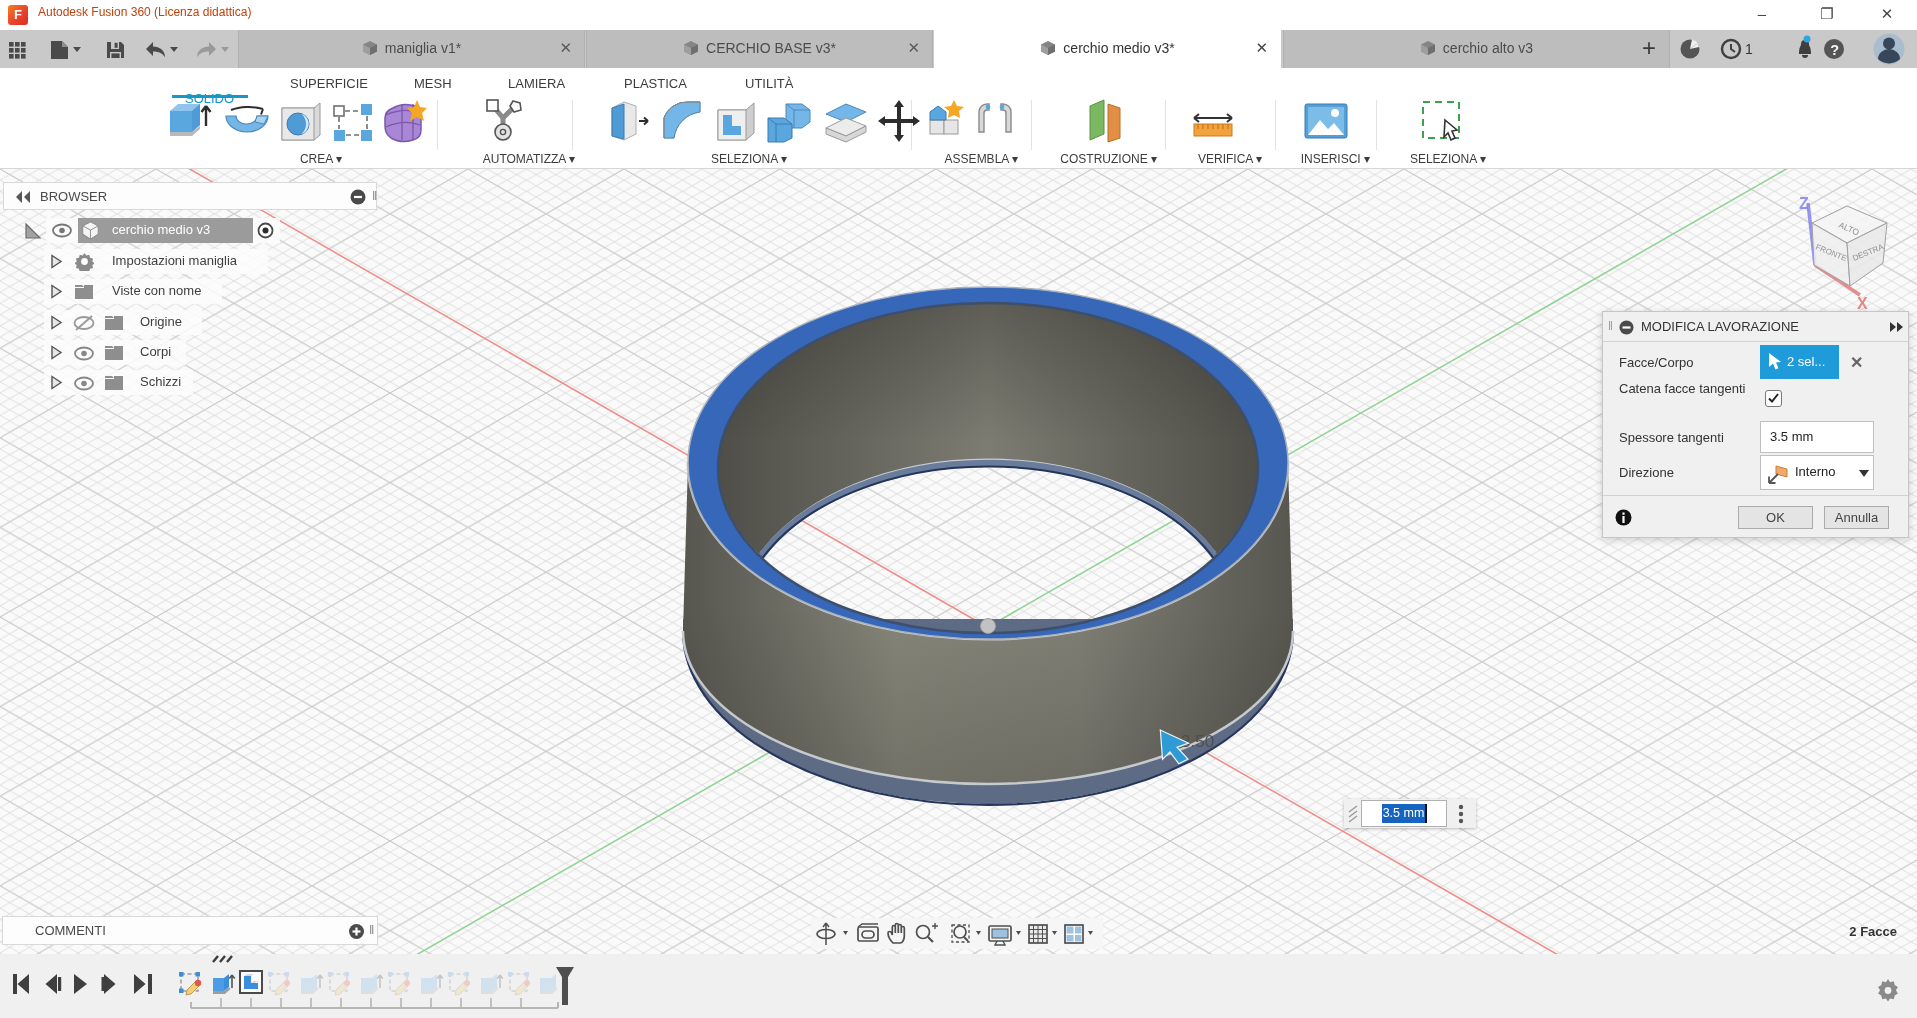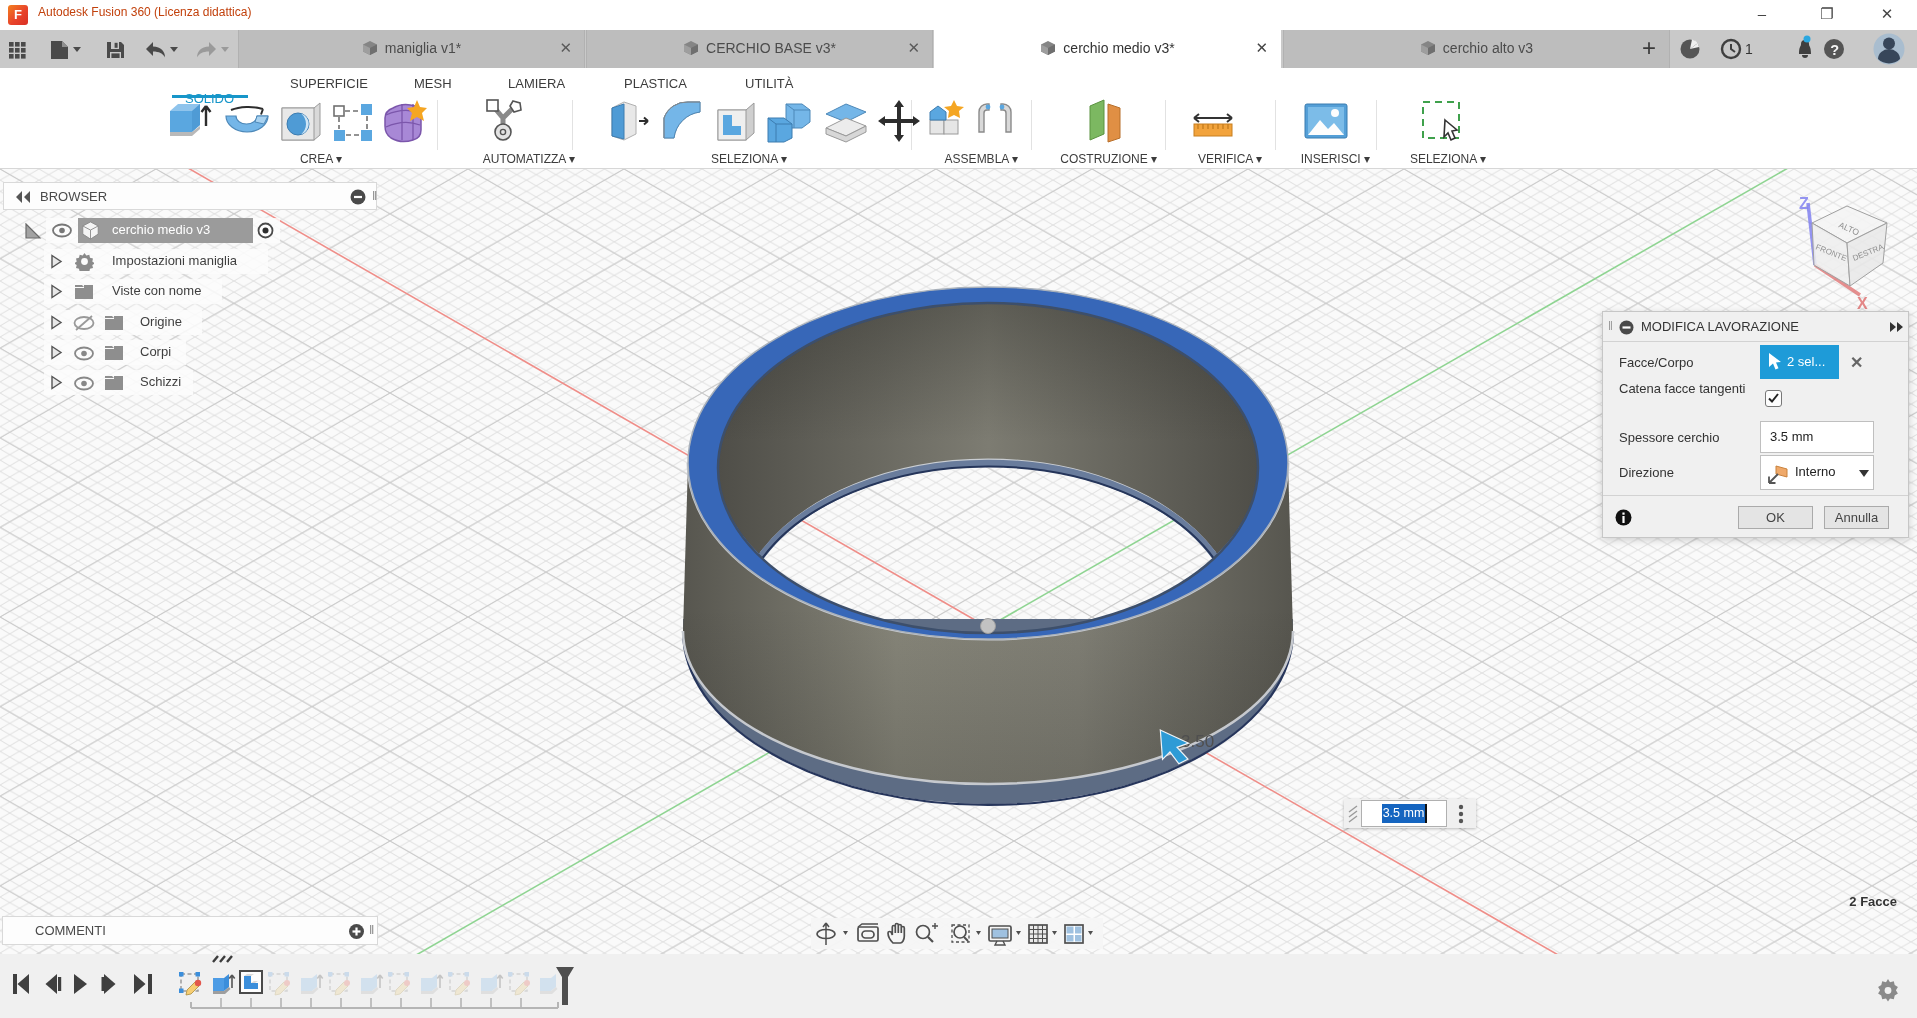--- a/index.html
+++ b/index.html
@@ -56,21 +56,21 @@
   
   #minibox { left:1344px; top:630px; width:132px; height:29px; background:#f0f0f0; box-shadow:0 1px 3px rgba(0,0,0,0.25); }
 
   
   #commenti { left:2px; top:747px; width:376px; height:29px; background:#fdfdfd; border:1px solid #d9d9d9;
      font-size:13px; color:#4a4a4a; }
 
   
   #navbar { left:811px; top:749px; width:292px; height:31px; background:rgba(245,245,245,0.95); }
 
-  #facce { right:20px; top:725px; font-size:13px; font-weight:bold; color:#333; }
+  #facce { right:20px; top:755px; font-size:13px; font-weight:bold; color:#333; }
 
   
   #timeline { left:0; top:954px; width:1917px; height:64px; background:#f0f0f0; }
 </style>
 </head>
 <body>
   <div id="titlebar" class="abs">
     <div class="logo abs">F</div>
     <div class="ttext abs">Autodesk Fusion 360 (Licenza didattica)</div>
     <div class="winbtn abs" style="left:1747px;">–</div>
@@ -509,21 +509,21 @@
         </svg>
         <span class="abs" style="left:27px;top:9px;">2 sel...</span>
       </div>
       <span class="abs" style="left:247px;top:41px;color:#666;font-size:16px;font-weight:bold;">✕</span>
       <span class="dlgrow" style="top:69px;">Catena facce tangenti</span>
       <div class="abs" style="left:162px;top:78px;width:17px;height:17px;background:#fdfdfd;border:1.5px solid #777;border-radius:3px;">
         <svg width="13" height="13" viewBox="0 0 13 13" style="position:absolute;left:1px;top:1px;">
           <path d="M2 6.5 L5 9.5 L11 2" fill="none" stroke="#222" stroke-width="2"></path>
         </svg>
       </div>
-      <span class="dlgrow" style="top:118px;">Spessore cerchio</span>
+      <span class="dlgrow" style="top:118px;">Spessore tangenti</span>
       <div class="dinput" style="top:109px; height:32px; line-height:30px; padding-left:9px;">3.5 mm</div>
       <span class="dlgrow" style="top:153px;">Direzione</span>
       <div class="dinput" style="top:143px; height:35px;">
         <svg class="abs" style="left:5px;top:6px;" width="24" height="24" viewBox="0 0 24 24">
           <path d="M10 4 L21 7 L21 15 L10 12 Z" fill="#efa96a" stroke="#c9823d"></path>
           <path d="M12 12 L3 21 M3 21 L3 14.5 M3 21 L9.5 21" stroke="#555" stroke-width="1.8" fill="none"></path>
         </svg>
         <span class="abs" style="left:34px;top:8px;">Interno</span>
         <svg class="abs" style="left:98px;top:14px;" width="10" height="7" viewBox="0 0 10 7">
           <path d="M0 0 L10 0 L5 7 Z" fill="#333"></path>

